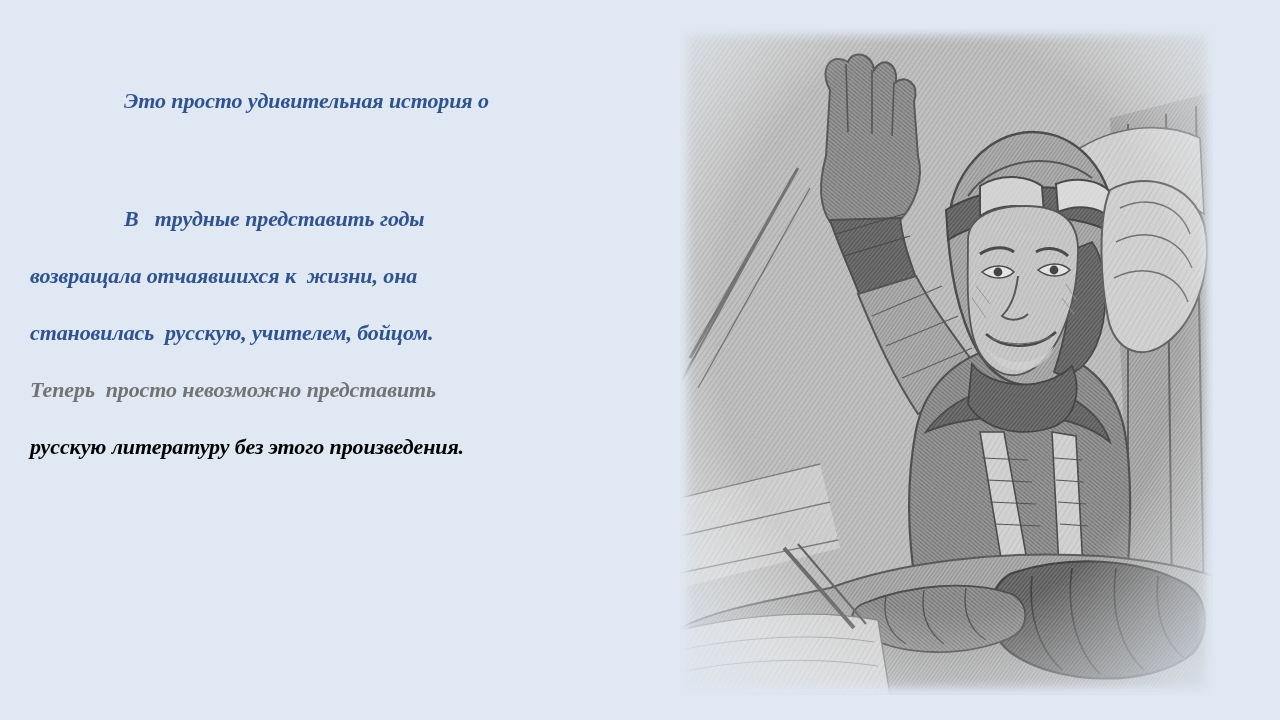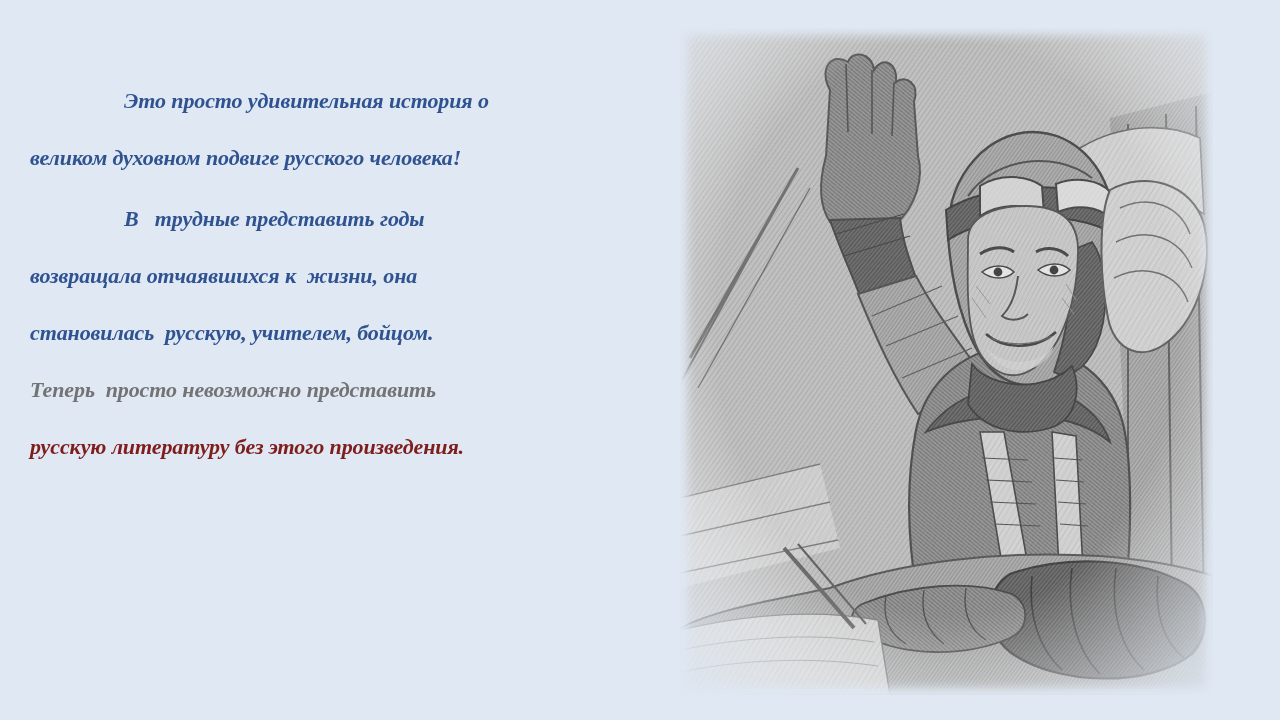--- a/index.html
+++ b/index.html
@@ -88,29 +88,28 @@
 </style>
 </head>
 <body style="background: rgb(223, 232, 243);">
 
 <div id="slide" style="background: rgb(223, 232, 243);">
 
   <div id="text-column">
 
     <div class="paragraph" id="paragraph-1">
       <div class="text-line indented" style="color: rgb(47, 82, 145);">Это просто удивительная история о</div>
-      <div class="text-line" style="color: rgb(47, 82, 145);">великом духовном подвиге русского человека!</div>
     </div>
 
     <div class="paragraph" id="paragraph-2">
       <div class="text-line indented" style="color: rgb(47, 82, 145);">В   трудные представить годы</div>
       <div class="text-line" style="color: rgb(47, 82, 145);">возвращала отчаявшихся к  жизни, она</div>
       <div class="text-line" style="color: rgb(47, 82, 145);">становилась  русскую, учителем, бойцом.</div>
       <div class="text-line" style="color: #737373;">Теперь  просто невозможно представить</div>
-      <div class="text-line" style="color: #7f1d1d;">русскую литературу без этого произведения.</div>
+      <div class="text-line" style="color: #000000;">русскую литературу без этого произведения.</div>
     </div>
 
   </div>
 
   <div id="illustration">
     <svg viewBox="0 0 533 667" preserveAspectRatio="xMidYMid slice">
       <defs>
 
         <pattern id="hatchA" width="4" height="4" patternUnits="userSpaceOnUse" patternTransform="rotate(35)">
           <rect width="4" height="4" fill="#c2c2c2"></rect>

